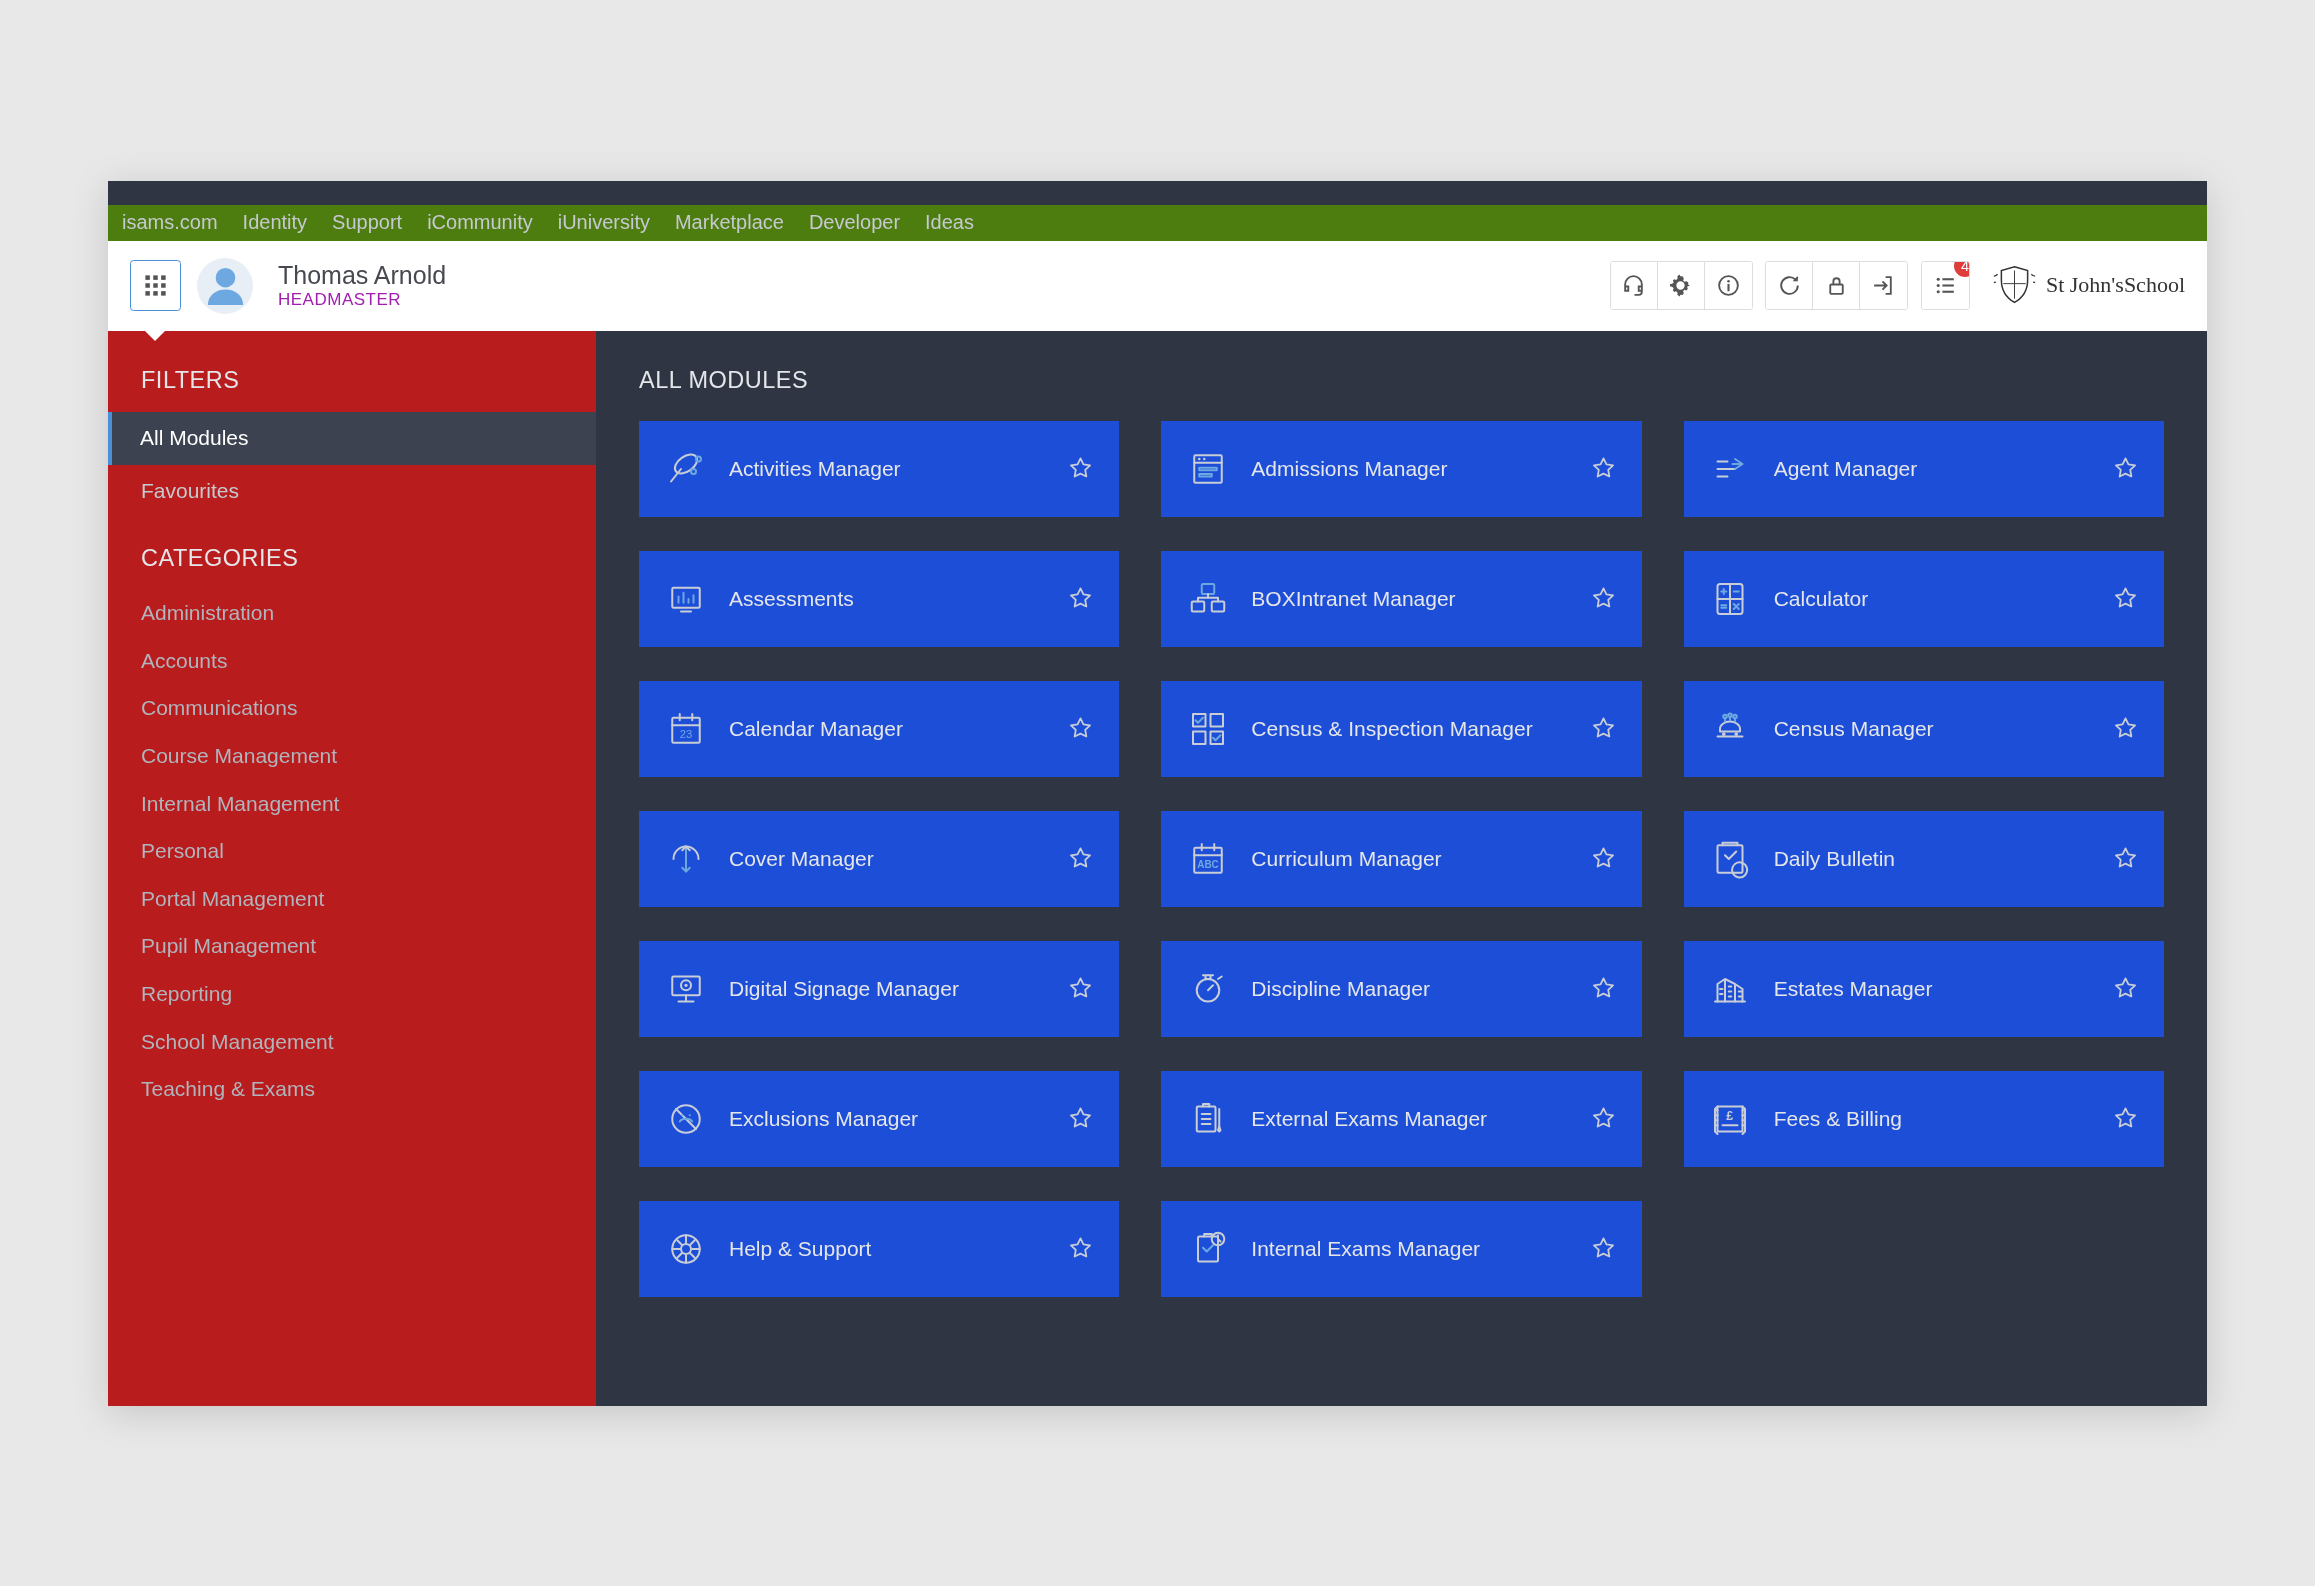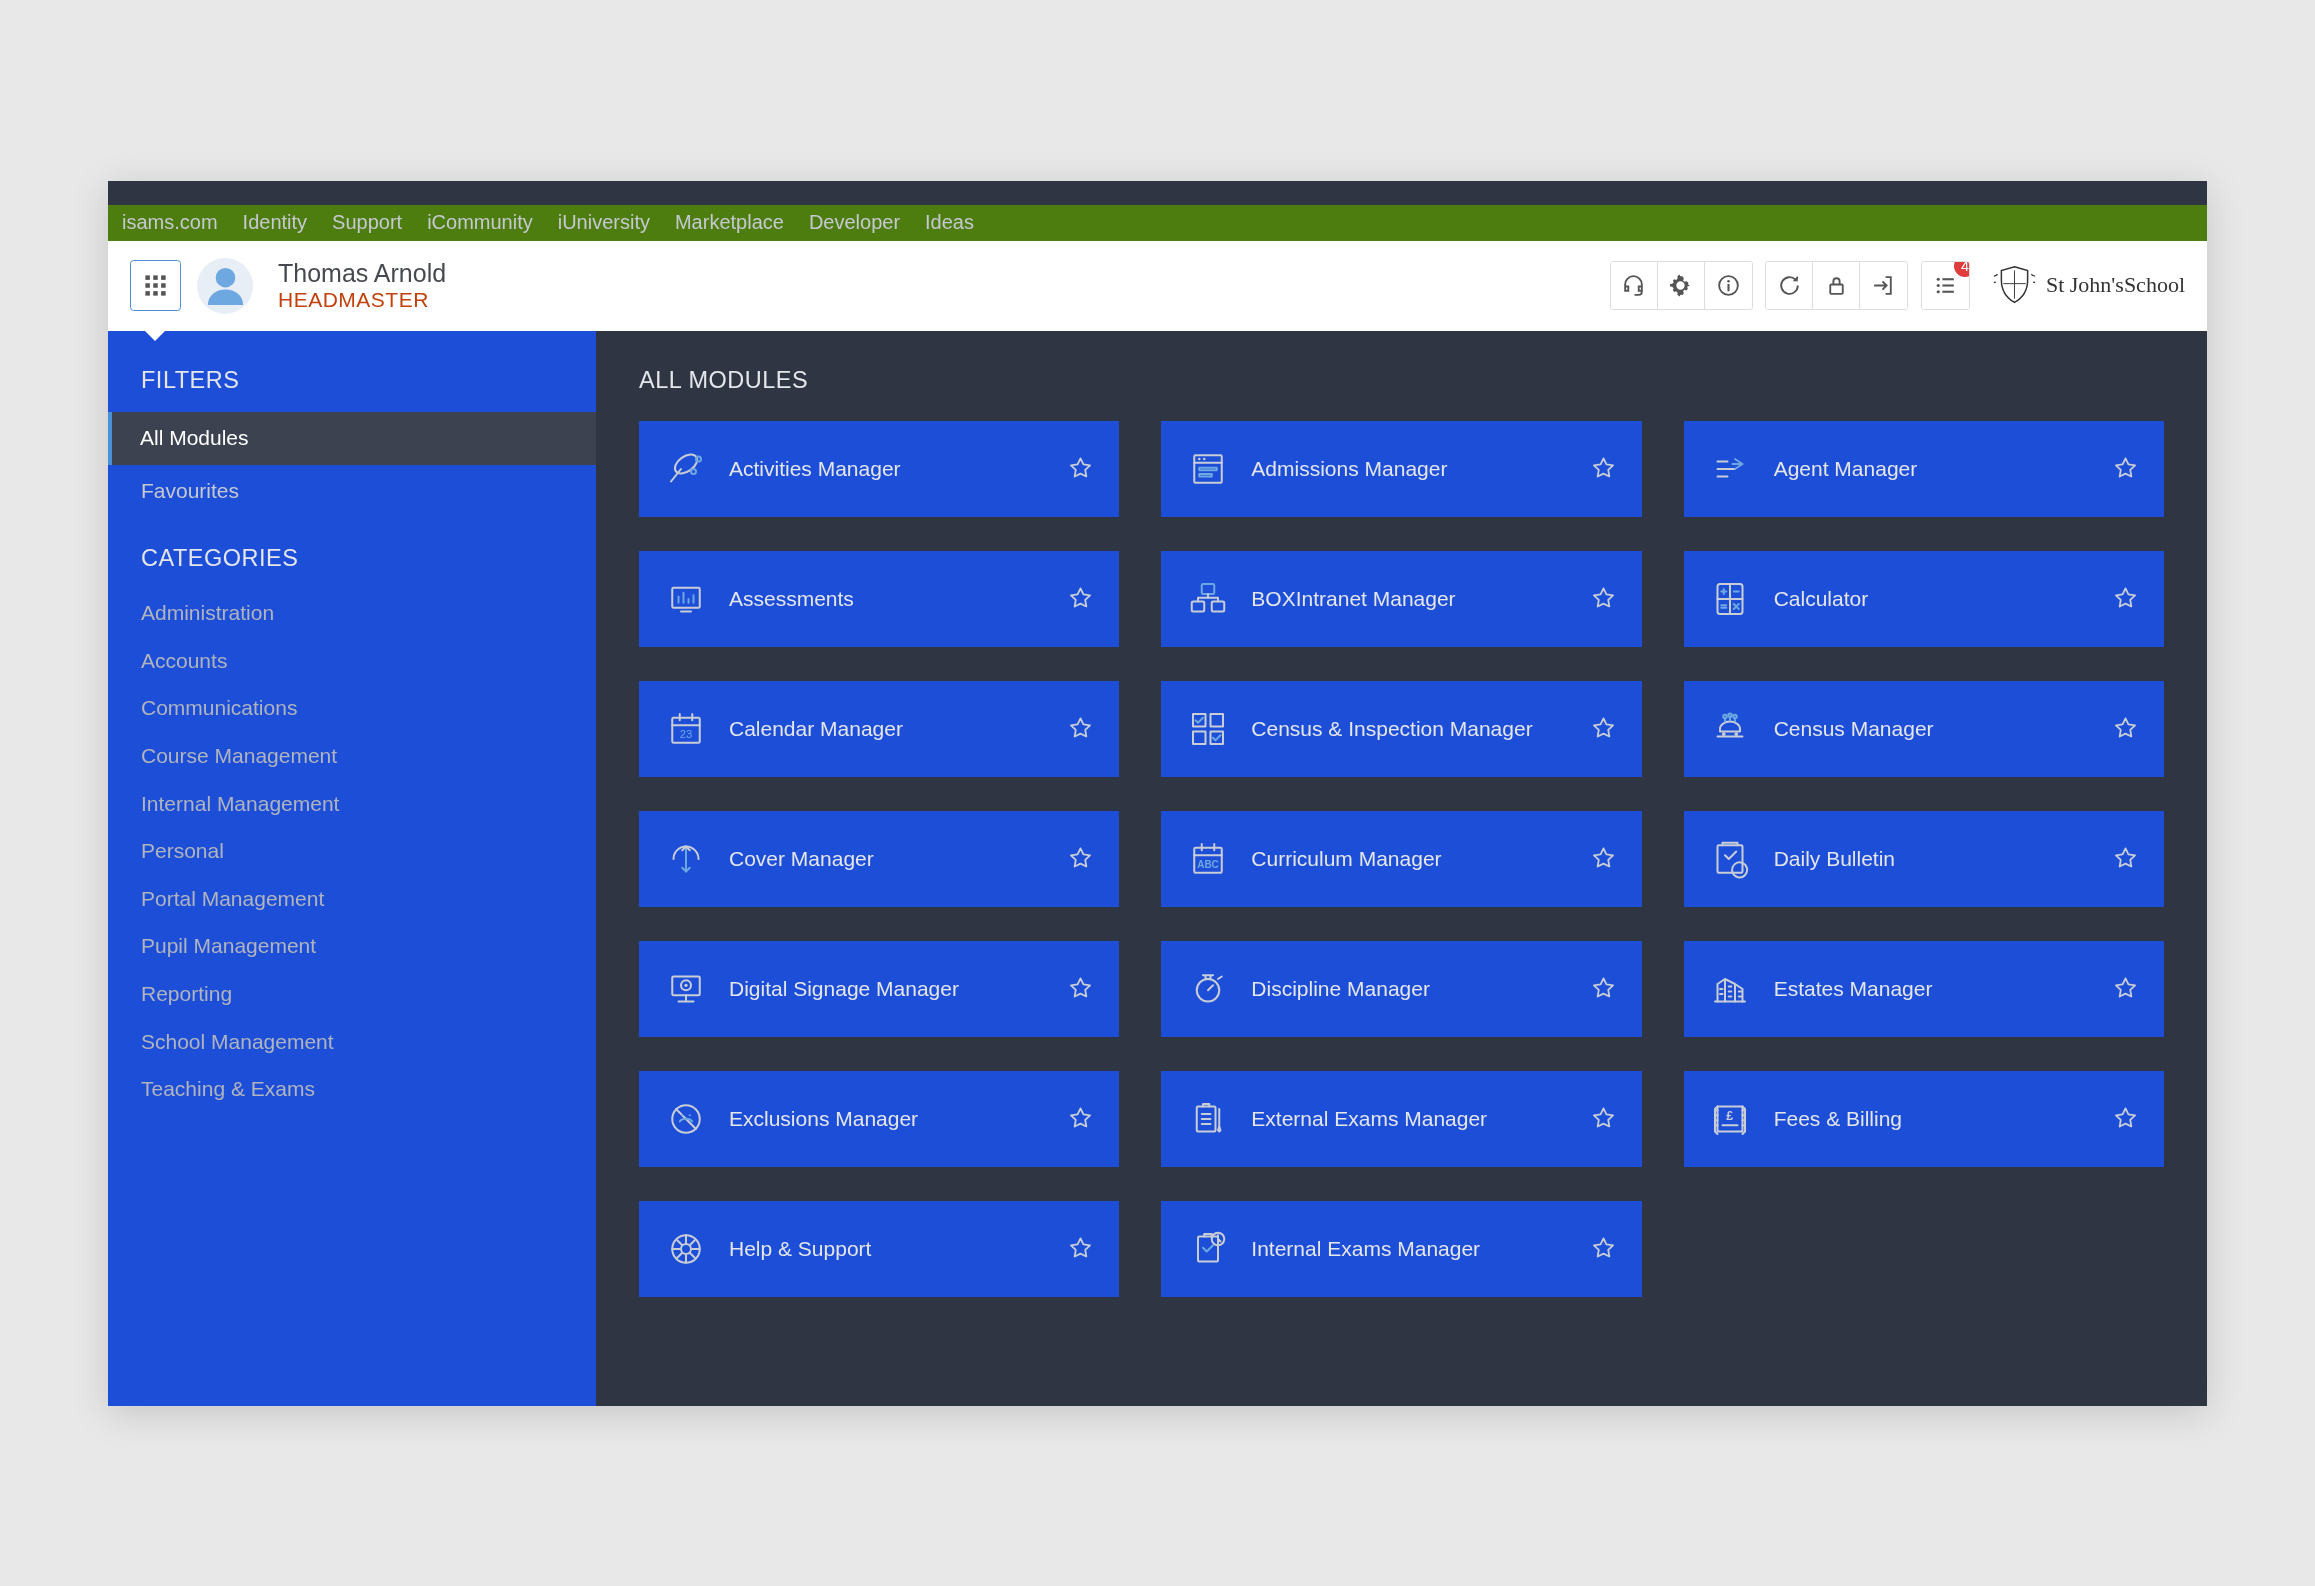--- a/index.html
+++ b/index.html
@@ -12,35 +12,35 @@
 
 
 .header{background:#fff;height:90px;display:flex;align-items:center;padding:0 22px;position:relative;}
 .apps-btn{width:51px;height:51px;border:1.8px solid #4a90d9;border-radius:3.6px;display:flex;align-items:center;justify-content:center;margin-right:16.3px;flex-shrink:0;}
 .apps-btn svg{width:27px;height:27px;}
 .apps-arrow{position:absolute;left:36px;top:89px;width:0;height:0;border-left:11px solid transparent;border-right:11px solid transparent;border-top:11px solid #fff;}
 .avatar{width:56px;height:56px;border-radius:50%;background:#e8eef5;display:flex;align-items:center;justify-content:center;margin-right:12.7px;flex-shrink:0;}
 .avatar svg{width:47px;height:47px;}
 .user-info{flex:1;margin-left:12px;}
 .user-name{font-size:25px;color:#46494f;font-weight:400;}
-.user-role{font-size:21px;color:#c2410c;letter-spacing:0.5px;}
+.user-role{font-size:17px;color:#a21caf;letter-spacing:0.5px;}
 .header-tools{display:flex;align-items:center;gap:12.7px;margin-right:22px;}
 .tool-group{display:flex;border:0.9px solid #ddd;border-radius:2.7px;overflow:hidden;}
 .tool-btn{width:47px;height:47px;display:flex;align-items:center;justify-content:center;background:#fff;border-right:0.9px solid #ddd;position:relative;}
 .tool-btn:last-child{border-right:none;}
 .tool-btn svg{width:25px;height:25px;}
 .badge{position:absolute;top:-7.2px;right:-7.2px;background:#e03c3c;color:#fff;border-radius:50%;width:22px;height:22px;font-size:14.5px;display:flex;align-items:center;justify-content:center;}
 .school-logo{display:flex;align-items:center;gap:9px;}
 .school-logo svg{width:45px;height:45px;}
 .school-text{display:flex;flex-direction:row;line-height:1.1;}
 .school-text span{font-size:22px;color:#333;font-family:Georgia,serif;}
 
 
 .body{display:flex;}
-.sidebar{width:488px;background:#1d4ed8;padding:36px 0;flex-shrink:0;}
+.sidebar{width:488px;background:#b91c1c;padding:36px 0;flex-shrink:0;}
 .sidebar h3{color:#e4e6ea;font-size:23.5px;font-weight:500;padding:0 33px 18px;letter-spacing:0.5px;}
 .filter-item{display:block;padding:14.5px 33px;color:#c6c9d0;font-size:21px;cursor:pointer;}
 .filter-item.active{background:#3c4250;border-left:4.5px solid #4a90d9;padding-left:28px;color:#fff;}
 .sidebar h3.cat{margin-top:27px;}
 .cat-item{display:block;padding:11.8px 33px;color:#b0b4bd;font-size:21px;cursor:pointer;}
 
 .main{flex:1;padding:36px 43px 109px;}
 .main h2{color:#e4e6ea;font-size:23.5px;font-weight:500;margin-bottom:27px;letter-spacing:0.5px;}
 .grid{display:grid;grid-template-columns:repeat(3,1fr);gap:34px 42px;}
 .card{background:#1d4ed8;height:96px;display:flex;align-items:center;padding:0 25px;gap:22px;cursor:pointer;}

